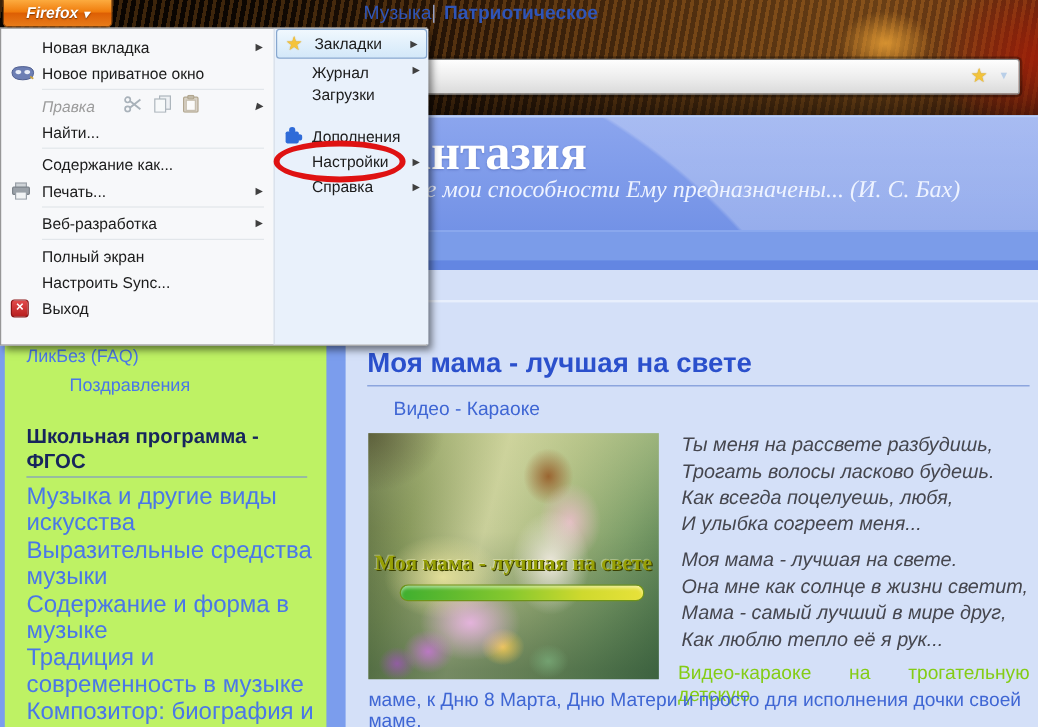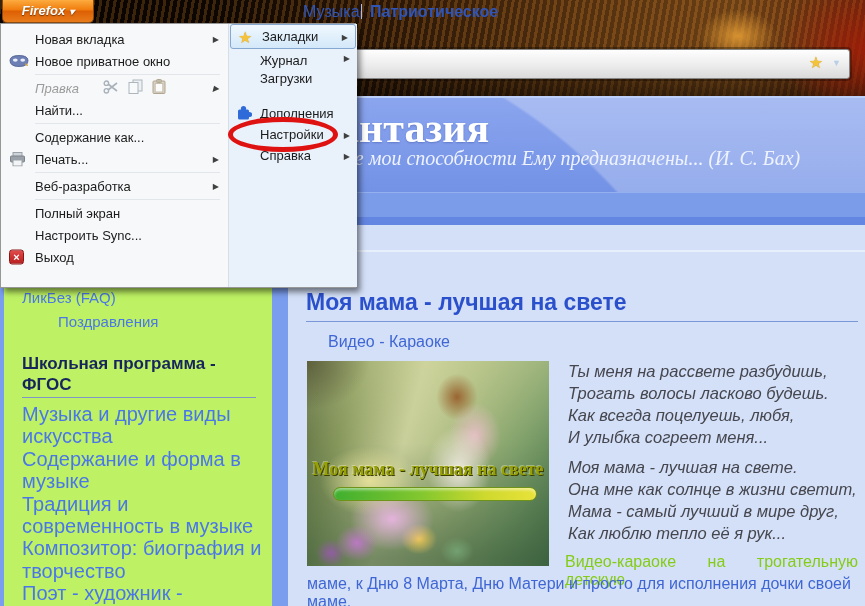--- a/index.html
+++ b/index.html
@@ -146,20 +146,21 @@
   <span class="nav-tab visible-tab">Патриотическое</span>
   <div class="nav-underband"></div>
 
   <div class="sidebar">
     <span class="side-link" style="top:64px;">ЛикБез (FAQ)</span>
     <span class="side-link" style="top:88px;margin-left:36px;">Поздравления</span>
     <div class="side-heading">Школьная программа - ФГОС</div>
     <div class="side-hr"></div>
     <ul class="side-list">
       <li>Музыка и другие виды искусства</li>
+      <li>Выразительные средства музыки</li>
       <li>Содержание и форма в музыке</li>
       <li>Традиция и современность в музыке</li>
       <li>Композитор: биография и творчество</li>
       <li>Поэт - художник - композитор</li>
 
     </ul>
   </div>
 
   <div class="content"></div>
   <div class="content-divider"></div>

